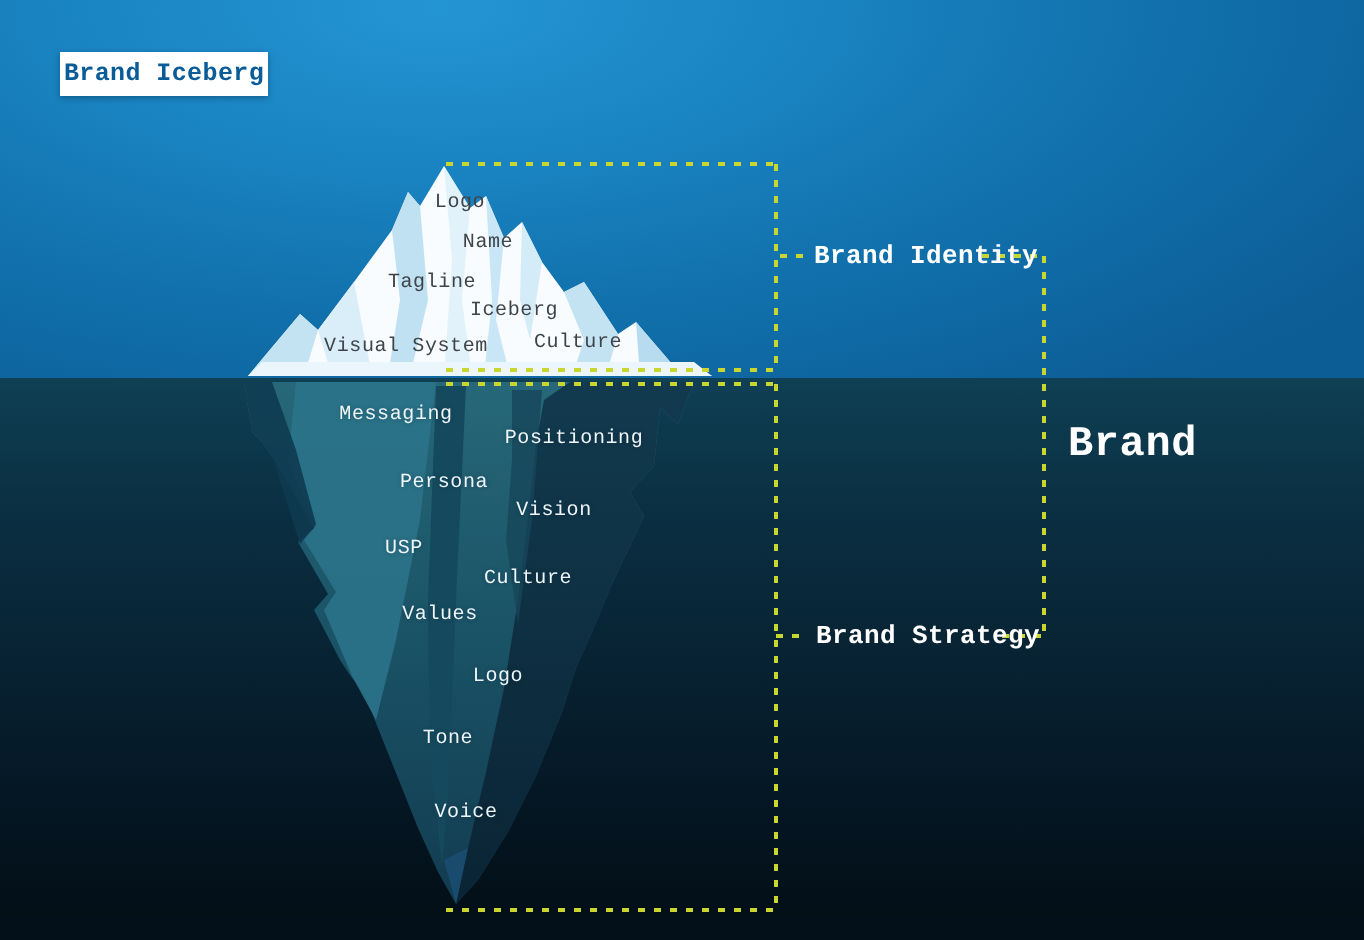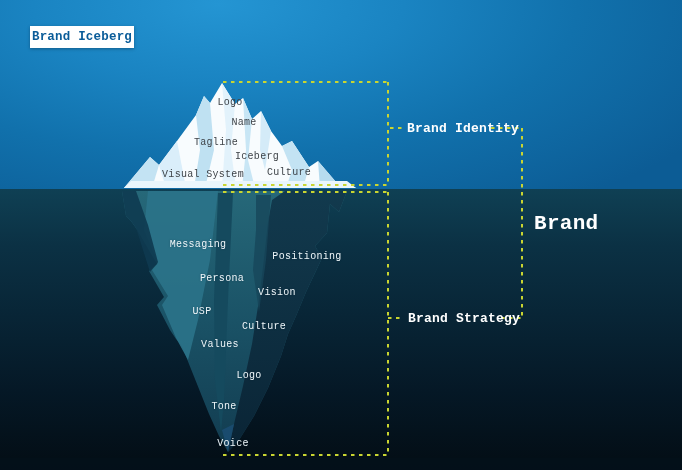--- a/index.html
+++ b/index.html
@@ -24,21 +24,21 @@
     position:absolute;left:30px;top:26px;width:104px;height:22px;
     background:#ffffff;display:flex;align-items:center;justify-content:center;
     box-shadow:0 1px 3px rgba(0,20,40,.35);
   }
   .badge span{color:#0a5c99;font-size:12.5px;font-weight:bold;letter-spacing:.2px;}
   .lbl{
     position:absolute;transform:translate(-50%,-50%);
     font-size:10px;letter-spacing:.3px;white-space:nowrap;
   }
   .lbl.above{color:#3f4449;}
-  .lbl.below{color:#eef6f9;text-shadow:0 0 2px rgba(0,30,50,.35);margin-top:36px;}
+  .lbl.below{color:#eef6f9;text-shadow:0 0 2px rgba(0,30,50,.35);}
   .anno{
     position:absolute;transform:translateY(-50%);
     color:#ffffff;font-weight:bold;font-size:13px;letter-spacing:.2px;white-space:nowrap;
   }
   .anno.big{font-size:21px;letter-spacing:.3px;}
 </style>
 </head>
 <body>
 
 <div class="canvas">
@@ -113,21 +113,21 @@
   </div>
 
   <div class="lbl above" style="left:230px;top:102px">Logo</div>
   <div class="lbl above" style="left:244px;top:122px">Name</div>
   <div class="lbl above" style="left:216px;top:142px">Tagline</div>
   <div class="lbl above" style="left:257px;top:156px">Iceberg</div>
   <div class="lbl above" style="left:203px;top:174px">Visual System</div>
   <div class="lbl above" style="left:289px;top:172px">Culture</div>
 
   <div class="lbl below" style="left:198px;top:208px">Messaging</div>
-  <div class="lbl below" style="left:307px;top:220px">Positioning</div>
+  <div class="lbl below" style="left:287px;top:220px">Positioning</div>
   <div class="lbl below" style="left:222px;top:242px">Persona</div>
   <div class="lbl below" style="left:277px;top:256px">Vision</div>
   <div class="lbl below" style="left:202px;top:275px">USP</div>
   <div class="lbl below" style="left:264px;top:290px">Culture</div>
   <div class="lbl below" style="left:220px;top:308px">Values</div>
   <div class="lbl below" style="left:249px;top:339px">Logo</div>
   <div class="lbl below" style="left:224px;top:370px">Tone</div>
   <div class="lbl below" style="left:233px;top:407px">Voice</div>
 
   <div class="anno" style="left:407px;top:128px">Brand Identity</div>

